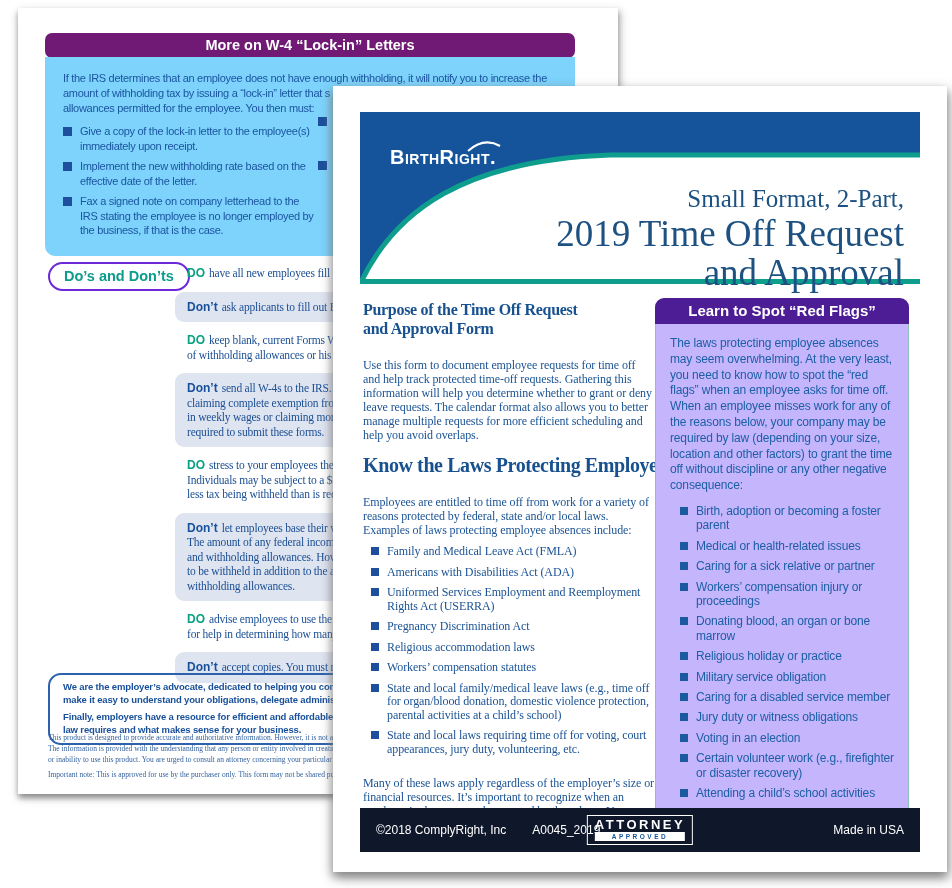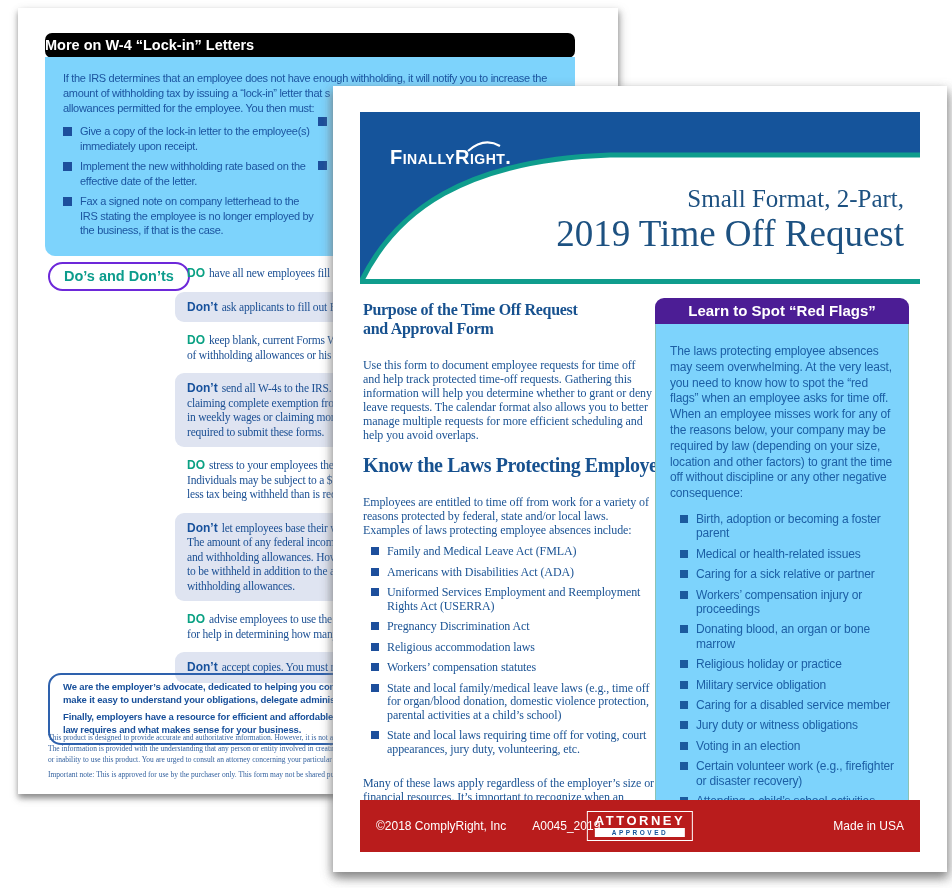--- a/index.html
+++ b/index.html
@@ -7,22 +7,22 @@
   .canvas { position:relative; width:952px; height:888px; overflow:hidden; background:#fff; }
 
   
   .page-back { position:absolute; left:18px; top:8px; width:600px; height:786px; background:#fff;
     box-shadow: 0 4px 6px rgba(70,70,70,.55), 3px 3px 8px rgba(140,140,140,.35); overflow:hidden; z-index:1; }
   .page-front { position:absolute; left:333px; top:86px; width:614px; height:786px; background:#fff;
     box-shadow: 0 5px 9px rgba(80,80,80,.5), -3px 4px 9px rgba(150,150,150,.35), 4px 6px 12px rgba(130,130,130,.4);
     overflow:hidden; z-index:2; }
 
   
-  .tealbar { position:absolute; left:27px; top:25px; width:530px; height:25px; background:#000000;
-    border-radius:7px; color:#fff; font-weight:bold; font-size:14.5px; text-align:left; line-height:25px; }
+  .tealbar { position:absolute; left:27px; top:25px; width:530px; height:25px; background:#701a75;
+    border-radius:7px; color:#fff; font-weight:bold; font-size:14.5px; text-align:center; line-height:25px; }
   .lockin-box { position:absolute; left:27px; top:49px; width:530px; height:199px; background:#7dd3fc;
     border-radius:0 0 10px 10px; padding:14px 18px 0 18px; }
   .li-line { white-space:nowrap; font-size:11px; letter-spacing:-0.3px; line-height:15px; color:#1c55a0; }
   .lk-bullets { margin-top:8px; }
   .lk-item { display:flex; margin-bottom:6px; }
   .sq { width:9px; height:9px; background:#1d4f9c; flex:none; margin:3px 8px 0 0; }
   .lk-item .li-line { line-height:14.5px; }
   .orphan-sq { position:absolute; width:9px; height:9px; background:#1d4f9c; left:300px; }
 
   .dd-label { position:absolute; left:30px; top:254px; border:2px solid #6d28d9; border-radius:15px;
@@ -62,29 +62,29 @@
   .h-gap { margin-top:14px; }
   .p-serif { margin-top:20px; font-size:12px; line-height:14px; letter-spacing:-0.1px; }
   .f-bullets { margin:8px 0 0 8px; }
   .f-item { display:flex; margin-bottom:7px; }
   .f-item .sq { width:8px; height:8px; margin:2px 8px 0 0; background:#1d4f9c; }
   .f-item span { font-size:12px; line-height:13.5px; letter-spacing:-0.1px; }
 
   .col-right { position:absolute; left:322px; top:212px; width:254px; }
   .rf-header { height:26px; background:#4c1d95; border-radius:9px 9px 0 0; color:#fff; font-weight:bold;
     font-size:15px; text-align:center; line-height:26px; }
-  .rf-box { background:#7dd3fc; border:1px solid #8cc3b4; border-top:none; border-radius:0 0 10px 10px;
-    padding:20px 13px 12px 14px; }
+  .rf-box { background:#c4b5fd; border:1px solid #8cc3b4; border-top:none; border-radius:0 0 10px 10px;
+    padding:12px 13px 12px 14px; }
   .rf-intro { font-size:12px; line-height:15.8px; letter-spacing:-0.15px; color:#1c5fa5; }
   .rf-list { margin:10px 0 0 10px; }
   .rf-item { display:flex; margin-bottom:6px; }
   .rf-item .sq { width:8px; height:8px; margin:3px 8px 0 0; background:#1b5a9e; }
   .rf-item span { font-size:12px; line-height:14.4px; letter-spacing:-0.15px; color:#1c5fa5; }
 
-  .footer-bar { position:absolute; left:27px; bottom:20px; width:560px; height:52px; background:#b91c1c;
+  .footer-bar { position:absolute; left:27px; bottom:20px; width:560px; height:44px; background:#0f172a;
     color:#fff; display:flex; align-items:center; padding:0 16px; font-size:12px; }
   .sku { margin-left:26px; }
   .made { margin-left:auto; }
   .badge { position:absolute; left:50%; top:50%; transform:translate(-50%,-50%); border:1.5px solid #fff;
     padding:2px 7px 3px; text-align:center; }
   .badge-top { font-size:13px; letter-spacing:2.5px; font-weight:bold; line-height:13px; display:block; }
   .badge-bottom { display:block; background:#fff; color:#15549b; font-size:6.5px; font-weight:bold;
     letter-spacing:2.5px; line-height:8px; padding:1px 3px 0; margin-top:1px; }
 </style>
 </head>
@@ -192,28 +192,29 @@
   <div class="page-front">
 
     <div class="banner">
       <svg width="560" height="172" viewBox="0 0 560 172" preserveAspectRatio="none">
         <rect x="0" y="0" width="560" height="172" fill="#15549b"></rect>
         <path d="M0,172 C35,98 105,48 250,43 L560,43 L560,172 Z" fill="#ffffff"></path>
         <path d="M0,172 C35,98 105,48 250,43 L560,43" fill="none" stroke="#0f9d8d" stroke-width="5"></path>
         <rect x="0" y="167" width="560" height="5" fill="#0f9d8d"></rect>
       </svg>
       <div class="logo">
-        <span>Finally</span><span>Right.</span>
+        <span>Birth</span><span>Right.</span>
         <svg class="swoosh" width="36" height="14" viewBox="0 0 36 14">
           <path d="M2,12 Q18,-2 34,7" fill="none" stroke="#ffffff" stroke-width="2.2"></path>
         </svg>
       </div>
       <div class="title-block">
         <div class="t1">Small Format, 2-Part,</div>
         <div class="t2">2019 Time Off Request</div>
+        <div class="t2">and Approval</div>
       </div>
     </div>
 
     <div class="col-left">
       <div class="h-serif">Purpose of the Time Off Request</div>
       <div class="h-serif">and Approval Form</div>
       <div class="p-serif">Use this form to document employee requests for time off and help track protected time-off requests. Gathering this information will help you determine whether to grant or deny leave requests. The calendar format also allows you to better manage multiple requests for more efficient scheduling and help you avoid overlaps.</div>
 
       <div class="h-serif h-gap" style="font-size:20px; letter-spacing:-0.4px;">Know the Laws Protecting Employee Absences</div>
       <div class="p-serif">Employees are entitled to time off from work for a variety of reasons protected by federal, state and/or local laws. Examples of laws protecting employee absences include:</div>

